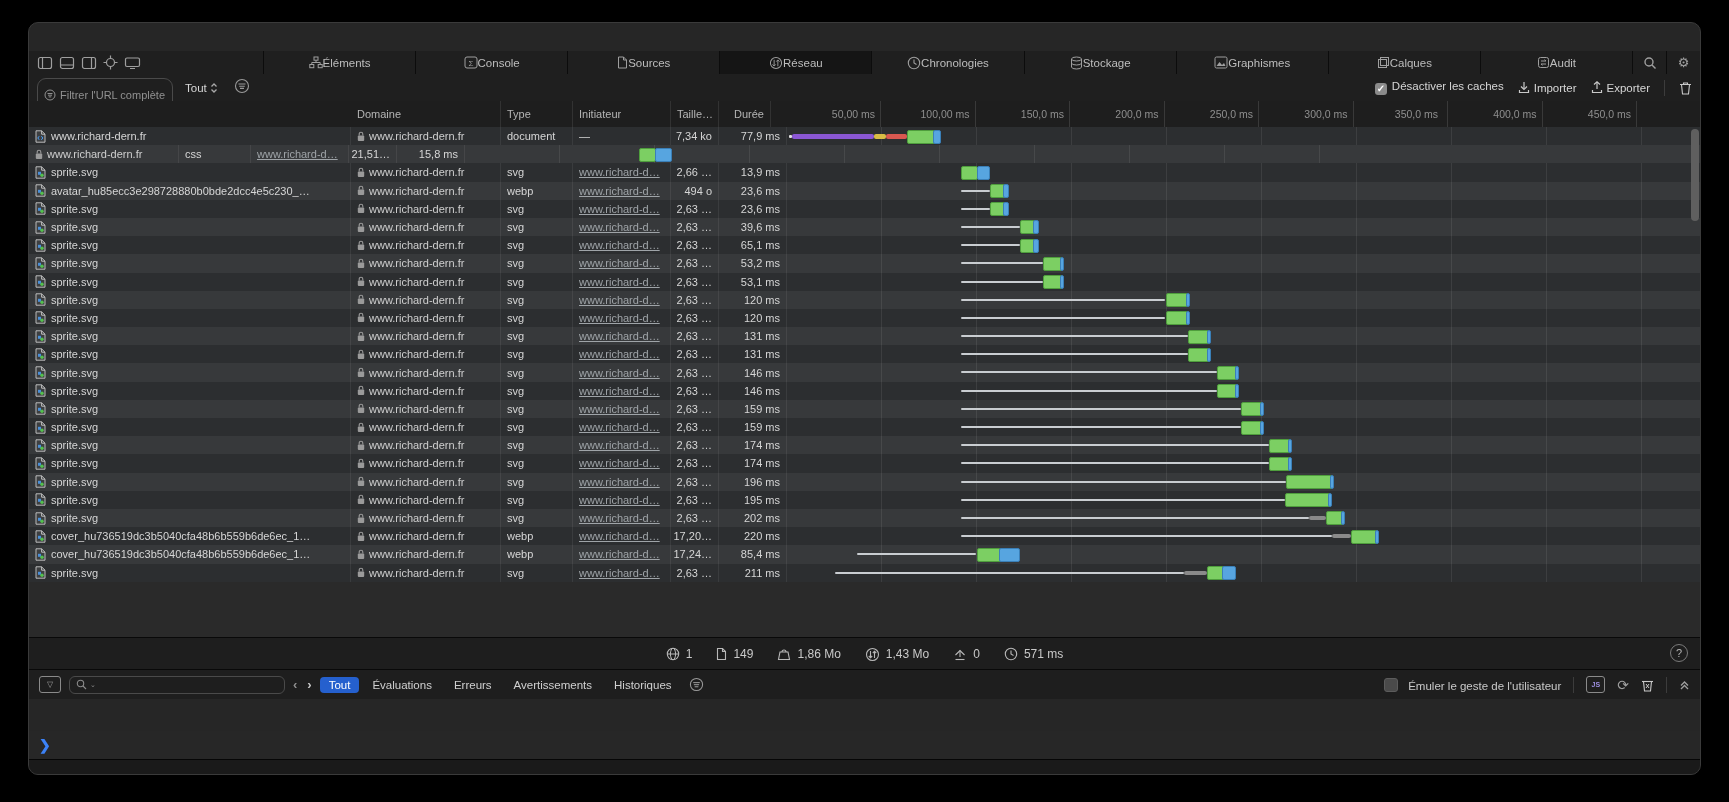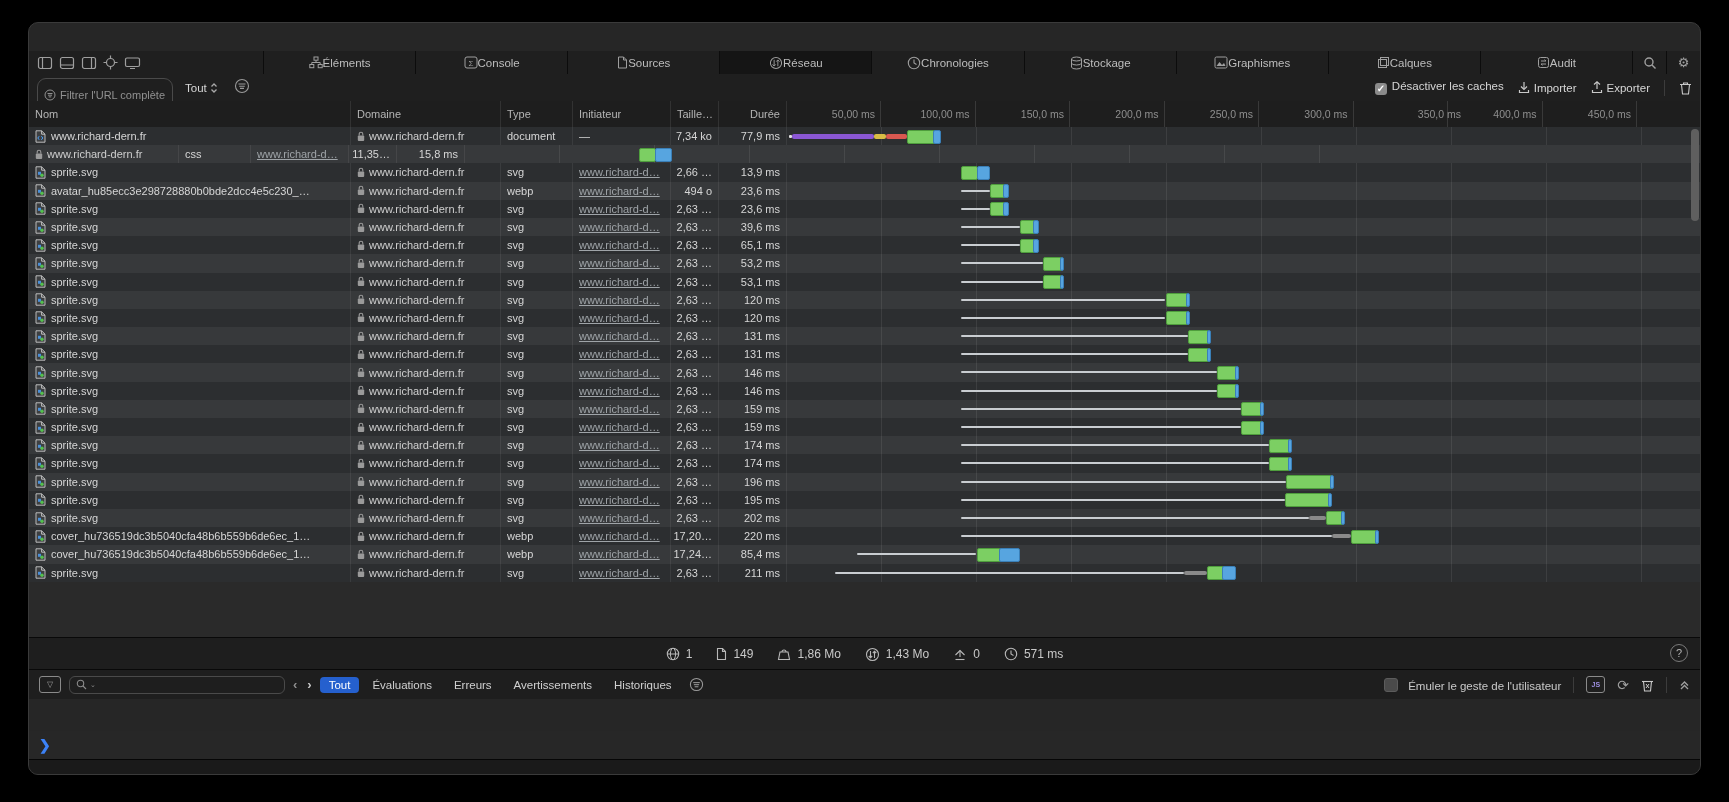--- a/index.html
+++ b/index.html
@@ -262,40 +262,39 @@
           <svg class="ic" width="13" height="14" viewBox="0 0 13 14">
             <path d="M2.5 3.5 L3.5 13 H9.5 L10.5 3.5" fill="none" stroke="#c9c9c9" stroke-width="1.1"></path>
             <line x1="1" y1="3.5" x2="12" y2="3.5" stroke="#c9c9c9" stroke-width="1.1"></line>
             <path d="M4.5 3.5 V2 H8.5 V3.5" fill="none" stroke="#c9c9c9" stroke-width="1.1"></path>
           </svg>
         </span>
     </div>
   </div>
 
   <div class="thead">
-    <div class="hc" style="left:0;width:322px">Nom</div>
     <div class="hc" style="left:322px;width:150px">Domaine</div>
     <div class="hc" style="left:472px;width:72px">Type</div>
     <div class="hc" style="left:544px;width:98px">Initiateur</div>
     <div class="hc" style="left:642px;width:48px;text-align:right">Taille…</div>
-    <div class="hc" style="left:690px;width:68px;text-align:right">Durée</div>
+    <div class="hc" style="left:674px;width:68px;text-align:right">Durée</div>
     <div class="tickwrap" id="ticks">
         <div class="tick" style="left: 20px;">50,00 ms</div>
         <div class="ticksep" style="left: 95px;"></div>
         <div class="tick" style="left: 114.5px;">100,00 ms</div>
         <div class="ticksep" style="left: 189.5px;"></div>
         <div class="tick" style="left: 209px;">150,0 ms</div>
         <div class="ticksep" style="left: 284px;"></div>
         <div class="tick" style="left: 303.5px;">200,0 ms</div>
         <div class="ticksep" style="left: 378.5px;"></div>
         <div class="tick" style="left: 398px;">250,0 ms</div>
         <div class="ticksep" style="left: 473px;"></div>
         <div class="tick" style="left: 492.5px;">300,0 ms</div>
         <div class="ticksep" style="left: 567.5px;"></div>
-        <div class="tick" style="left: 606px;">350,0 ms</div>
+        <div class="tick" style="left: 583px;">350,0 ms</div>
         <div class="ticksep" style="left: 662px;"></div>
         <div class="tick" style="left: 681.5px;">400,0 ms</div>
         <div class="ticksep" style="left: 756.5px;"></div>
         <div class="tick" style="left: 776px;">450,0 ms</div>
         <div class="ticksep" style="left: 851px;"></div>
       </div>
     <div class="scrollup">⌃</div>
   </div>
 
   <div class="rows" id="rows">
@@ -346,21 +345,21 @@
           </svg>
           <span>www.richard-dern.fr</span>
         </div>
         <div class="cell c-type">
           <span>css</span>
         </div>
         <div class="cell c-init">
           <a>www.richard-d…</a>
         </div>
         <div class="cell c-size">
-          <span>11,35…</span>
+          <span>21,51…</span>
         </div>
         <div class="cell c-dur">
           <span>15,8 ms</span>
         </div>
         <div class="cell c-wf">
           <div class="seg green" style="left: 174.38px; width: 15.12px;"></div>
           <div class="seg blue" style="left: 189.5px; width: 15.12px;"></div>
         </div>
       </div>
       <div class="row">

